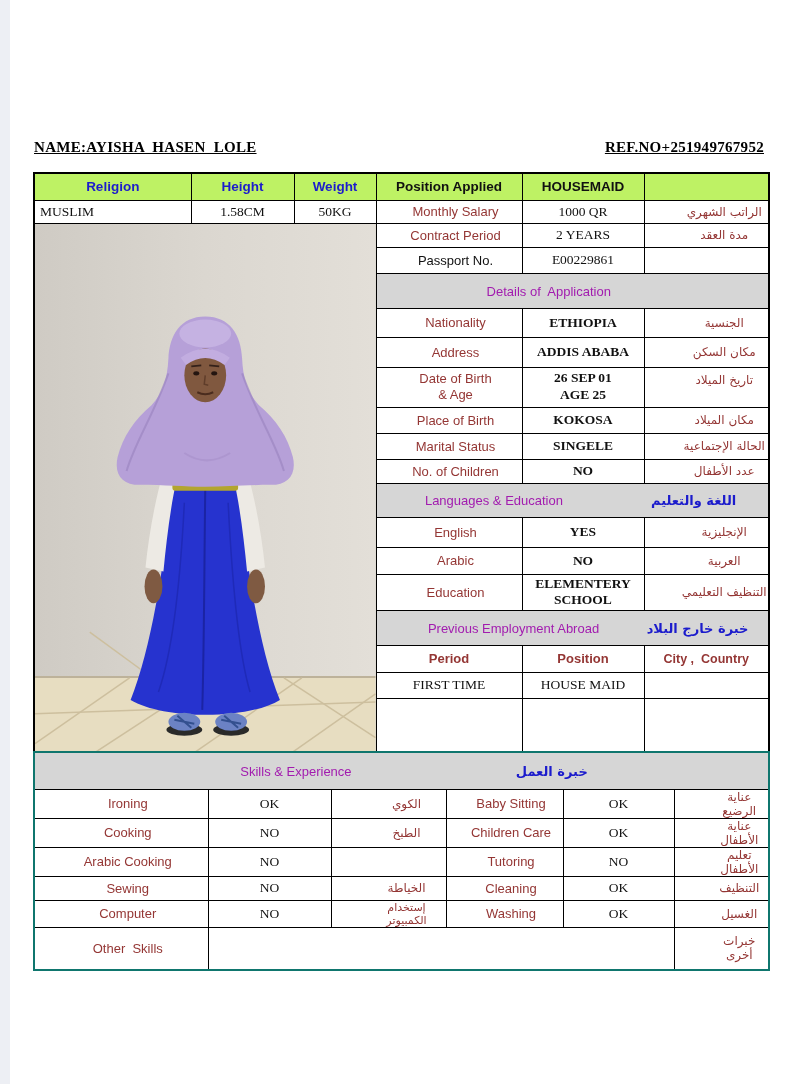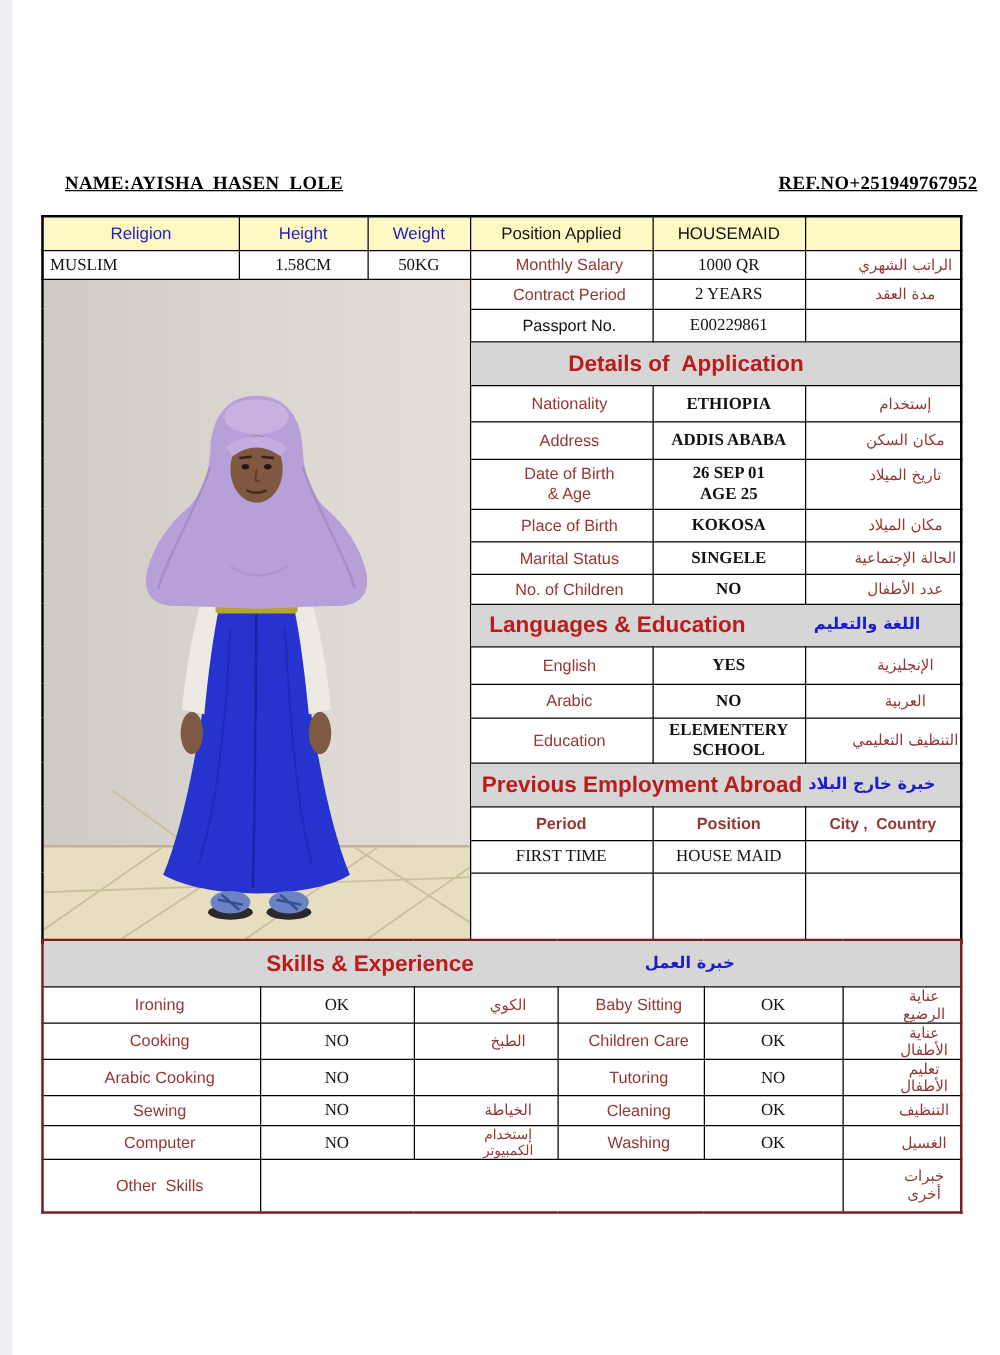--- a/index.html
+++ b/index.html
@@ -1,44 +1,44 @@
 <!DOCTYPE html>
 <html><head>
 <meta charset="utf-8">
 <style>
   html,body{margin:0;padding:0;background:#fff;}
   .page{position:relative;width:800px;height:1084px;background:#ffffff;overflow:hidden;
         font-family:"Liberation Sans",sans-serif;color:#000;}
   .edge-strip{position:absolute;left:0;top:0;width:10px;height:1084px;background:#edeff4;}
 
-  .doc-header{position:absolute;left:52px;top:139px;width:730px;display:flex;
+  .doc-header{position:absolute;left:34px;top:139px;width:730px;display:flex;
               justify-content:space-between;align-items:baseline;}
   .doc-header .t{font-family:"Liberation Serif","DejaVu Serif",serif;font-weight:bold;
                  font-size:15px;text-decoration:underline;white-space:pre;letter-spacing:.3px;}
 
   table{border-collapse:collapse;table-layout:fixed;}
   .tblA{position:absolute;left:33px;top:172px;width:735px;border:2px solid #000;}
-  .tblB{position:absolute;left:33px;top:751px;width:735px;border:2px solid #7f1d1d;}
+  .tblB{position:absolute;left:33px;top:751px;width:735px;border:2px solid #0f766e;}
   td{border:1.5px solid #000;padding:0;overflow:hidden;vertical-align:middle;text-align:center;}
 
-  .grayhdr{background:#fef9c3;font-weight:normal;font-size:13.5px;}
+  .grayhdr{background:#bef264;font-weight:bold;font-size:13.5px;}
   .bluehdr{color:#1c1ccc;}
   .blackhdr{color:#111;}
 
   .lbl{color:#943634;font-size:13px;padding-left:13px;}
   .lbl-b{color:#943634;font-size:13px;font-weight:bold;}
   .val{font-family:"Liberation Serif","DejaVu Serif",serif;font-size:13.5px;color:#111;}
   .val-b{font-family:"Liberation Serif","DejaVu Serif",serif;font-size:13.5px;font-weight:bold;color:#111;}
   .left-pad{text-align:left;padding-left:5px;}
   .ar{font-family:"DejaVu Sans",sans-serif;color:#943634;font-size:12px;direction:rtl;padding-left:36px;}
   .pre{white-space:pre;}
 
   .band{background:#d6d6d6;position:relative;}
-  .band .en{position:absolute;top:50%;transform:translate(-50%,-50%);color:#b91c1c;
-            font-weight:bold;font-size:18px;white-space:pre;}
+  .band .en{position:absolute;top:50%;transform:translate(-50%,-50%);color:#a21caf;
+            font-weight:normal;font-size:13px;white-space:pre;}
   .band .art{position:absolute;top:50%;transform:translate(-50%,-50%);color:#1c1ccc;
              font-weight:bold;font-size:13px;font-family:"DejaVu Sans",sans-serif;direction:rtl;white-space:pre;}
 
   .photo-cell{padding:0;vertical-align:top;background:#d8d4cc;}
   .photo-cell svg{display:block;}
   .two-line div{line-height:1.25;}
 </style>
 </head>
 <body>
 
@@ -151,21 +151,21 @@
 
     <tr style="height:35px">
       <td class="band" colspan="3">
         <span class="en" style="left:44%">Details of  Application</span>
       </td>
     </tr>
 
     <tr style="height:29px">
       <td class="lbl">Nationality</td>
       <td class="val-b">ETHIOPIA</td>
-      <td class="ar">إستخدام</td>
+      <td class="ar">الجنسية</td>
     </tr>
 
     <tr style="height:30px">
       <td class="lbl">Address</td>
       <td class="val-b">ADDIS ABABA</td>
       <td class="ar">مكان السكن</td>
     </tr>
 
     <tr style="height:40px">
       <td class="lbl two-line">

